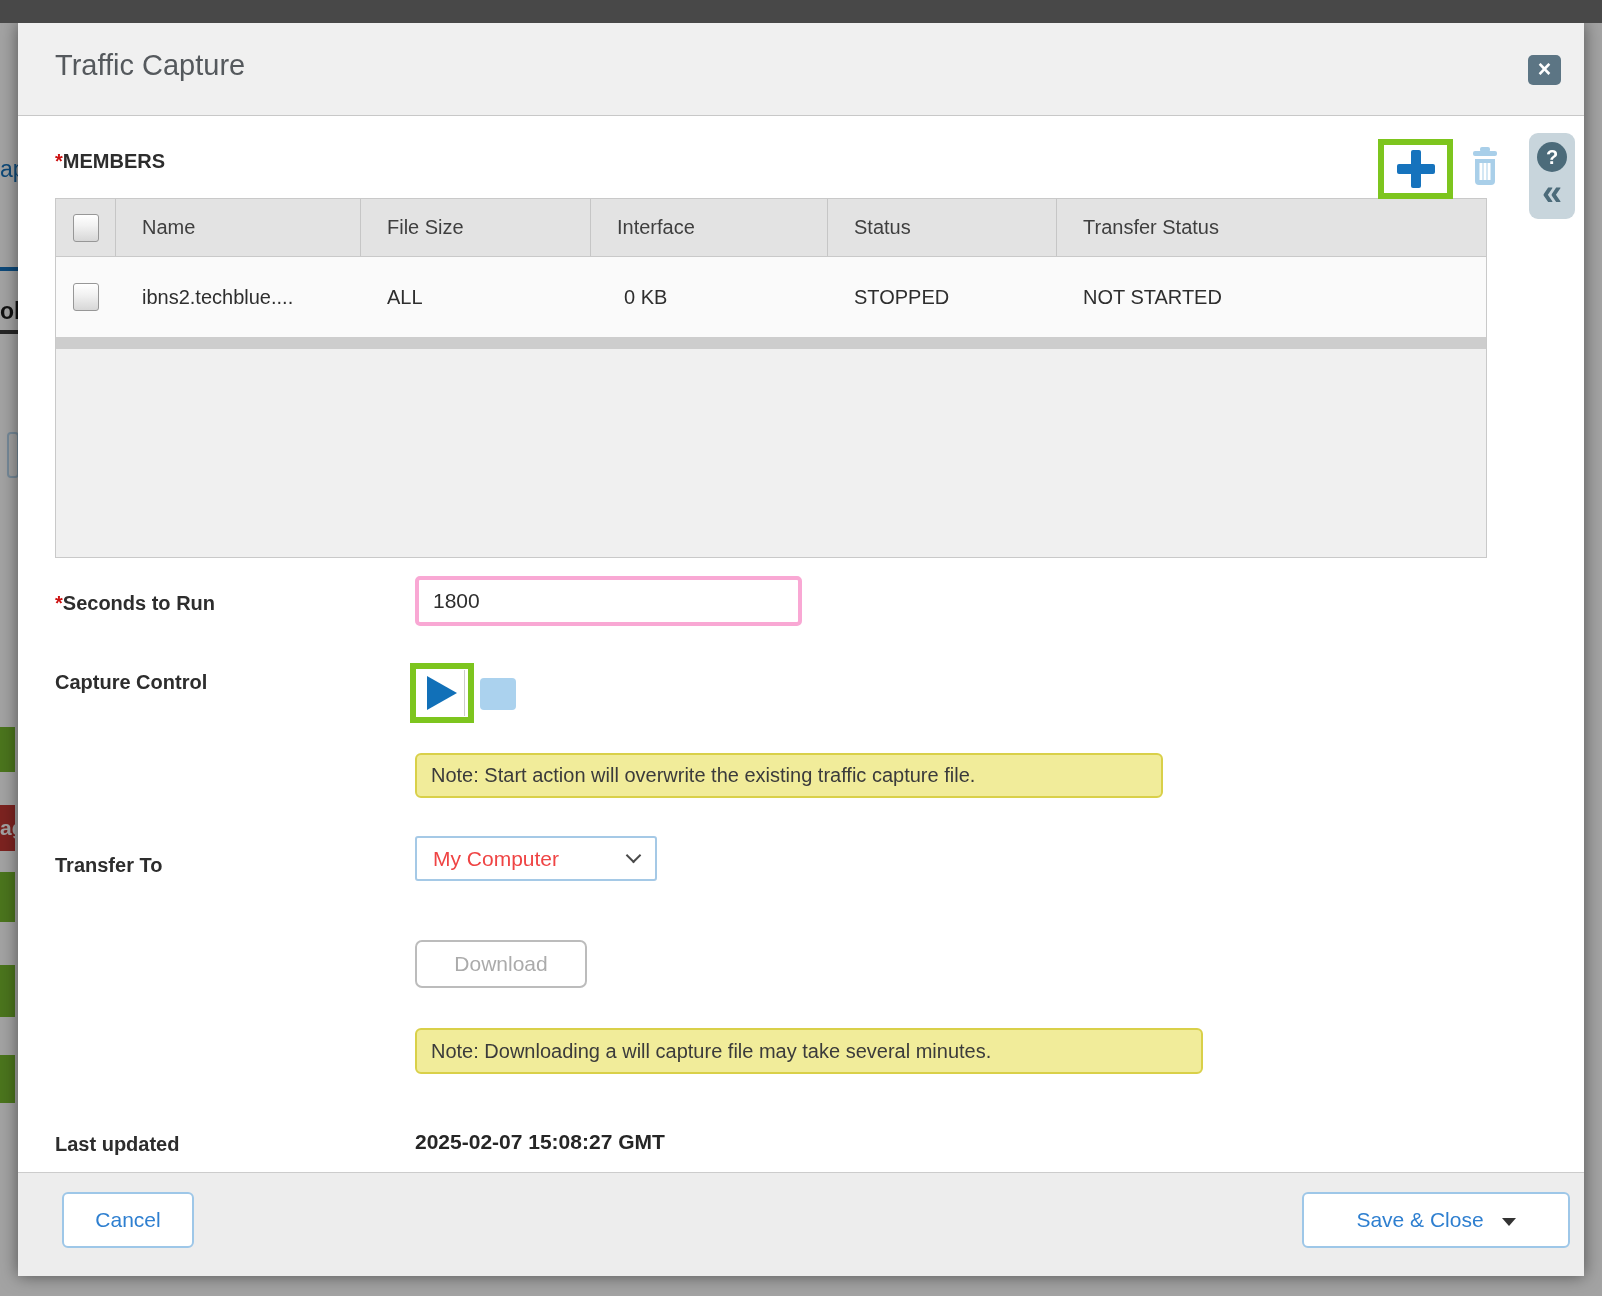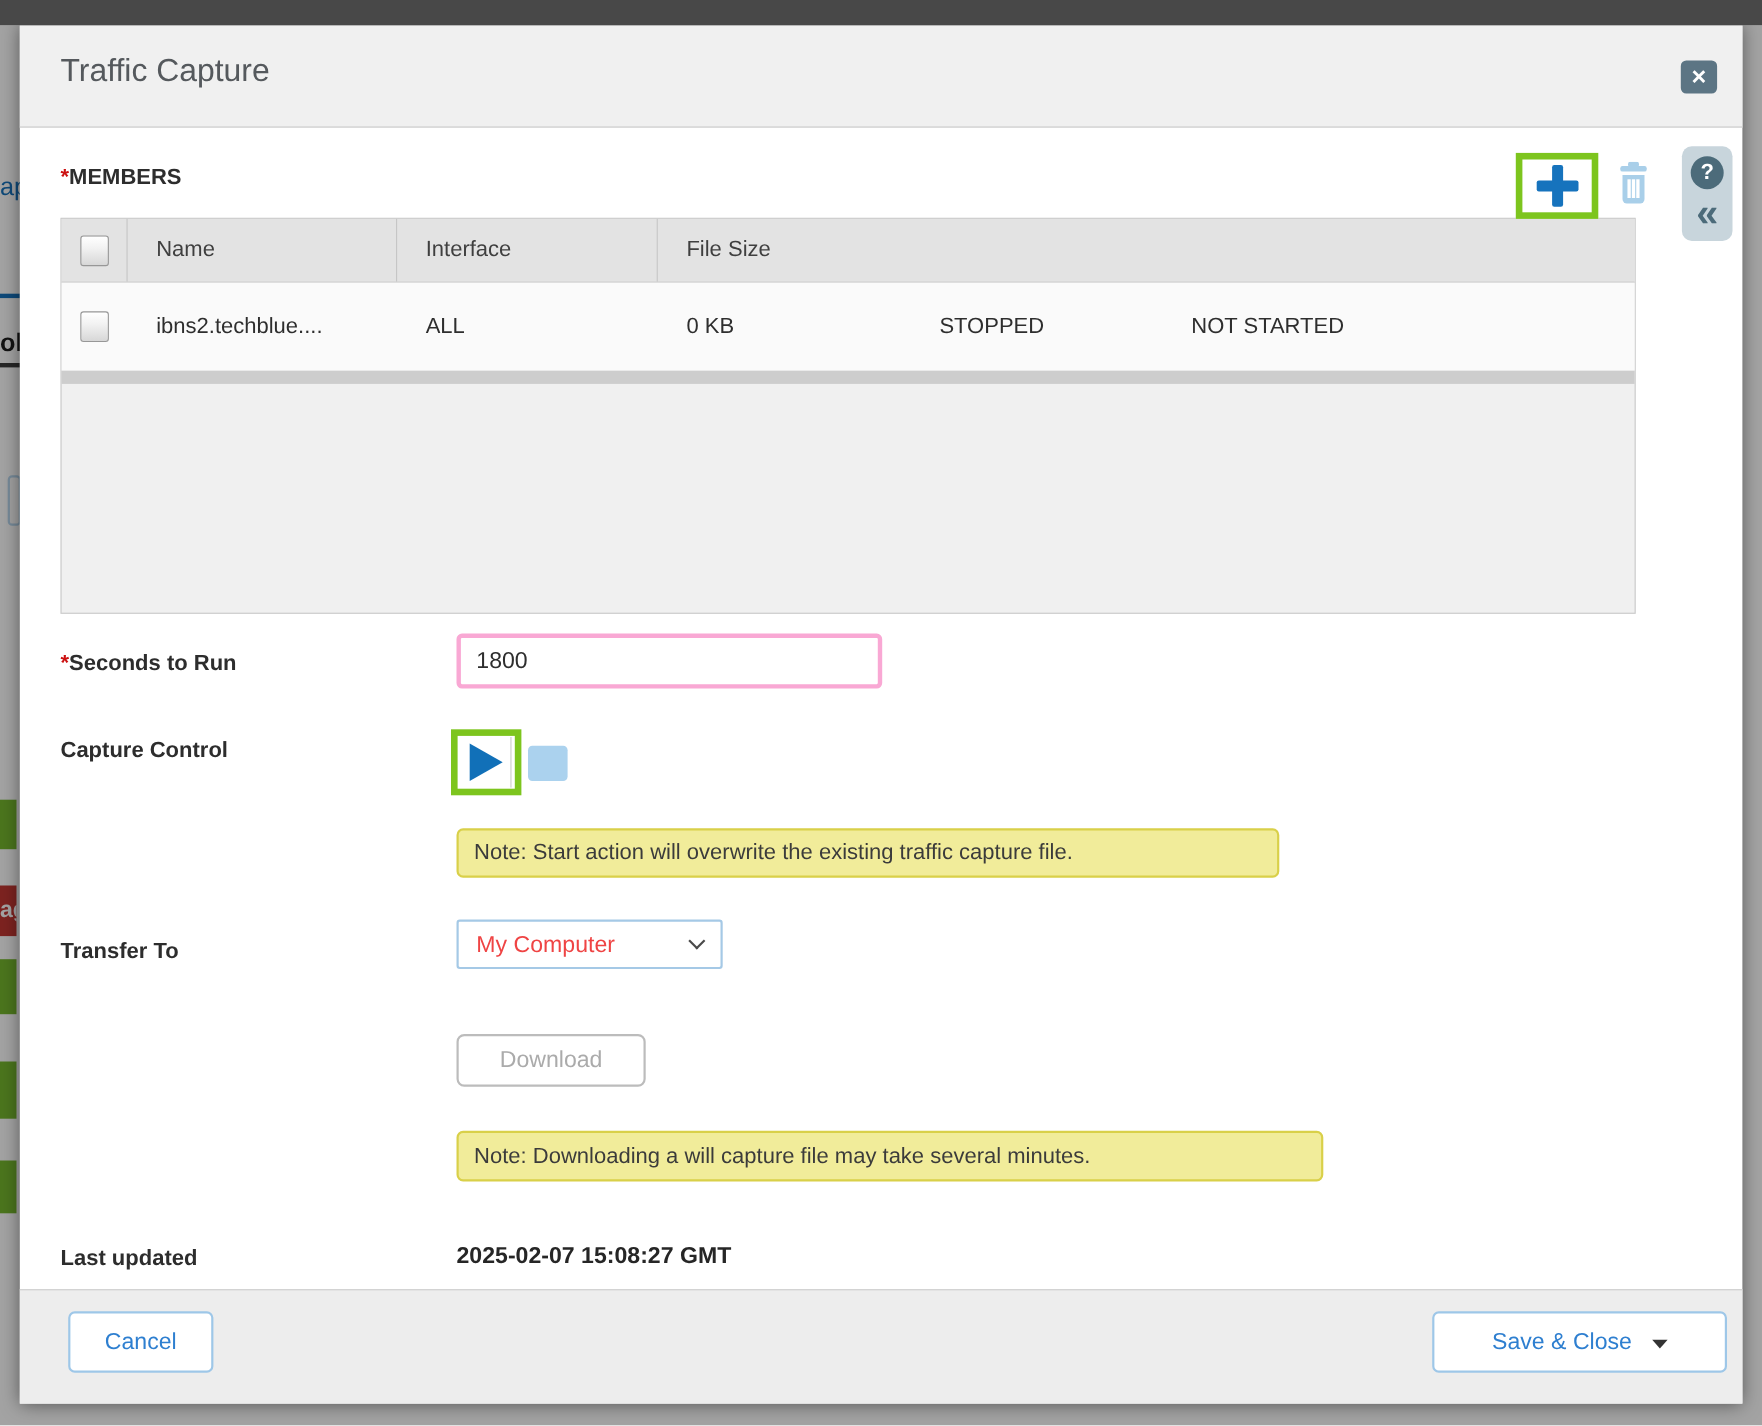--- a/index.html
+++ b/index.html
@@ -147,22 +147,24 @@
       <div class="help-btn">?</div>
       <div class="collapse-btn">«</div>
     </div>
 
     <div class="members-table">
       <div class="t-header">
         <div class="t-hcell col-check">
           <div class="checkbox"></div>
         </div>
         <div class="t-hcell col-name">Name</div>
+        <div class="t-hcell col-size">File Size</div>
         <div class="t-hcell col-iface">Interface</div>
-        <div class="t-hcell col-size">File Size</div>
+        <div class="t-hcell col-status">Status</div>
+        <div class="t-hcell col-tstatus">Transfer Status</div>
       </div>
       <div class="t-row">
         <div class="t-cell col-check">
           <div class="checkbox"></div>
         </div>
         <div class="t-cell col-name">ibns2.techblue....</div>
         <div class="t-cell col-iface">ALL</div>
         <div class="t-cell col-size">0 KB</div>
         <div class="t-cell col-status">STOPPED</div>
         <div class="t-cell col-tstatus">NOT STARTED</div>

